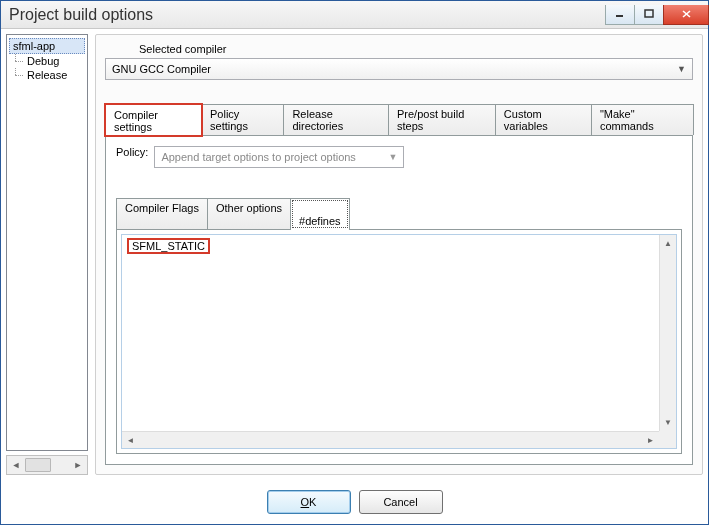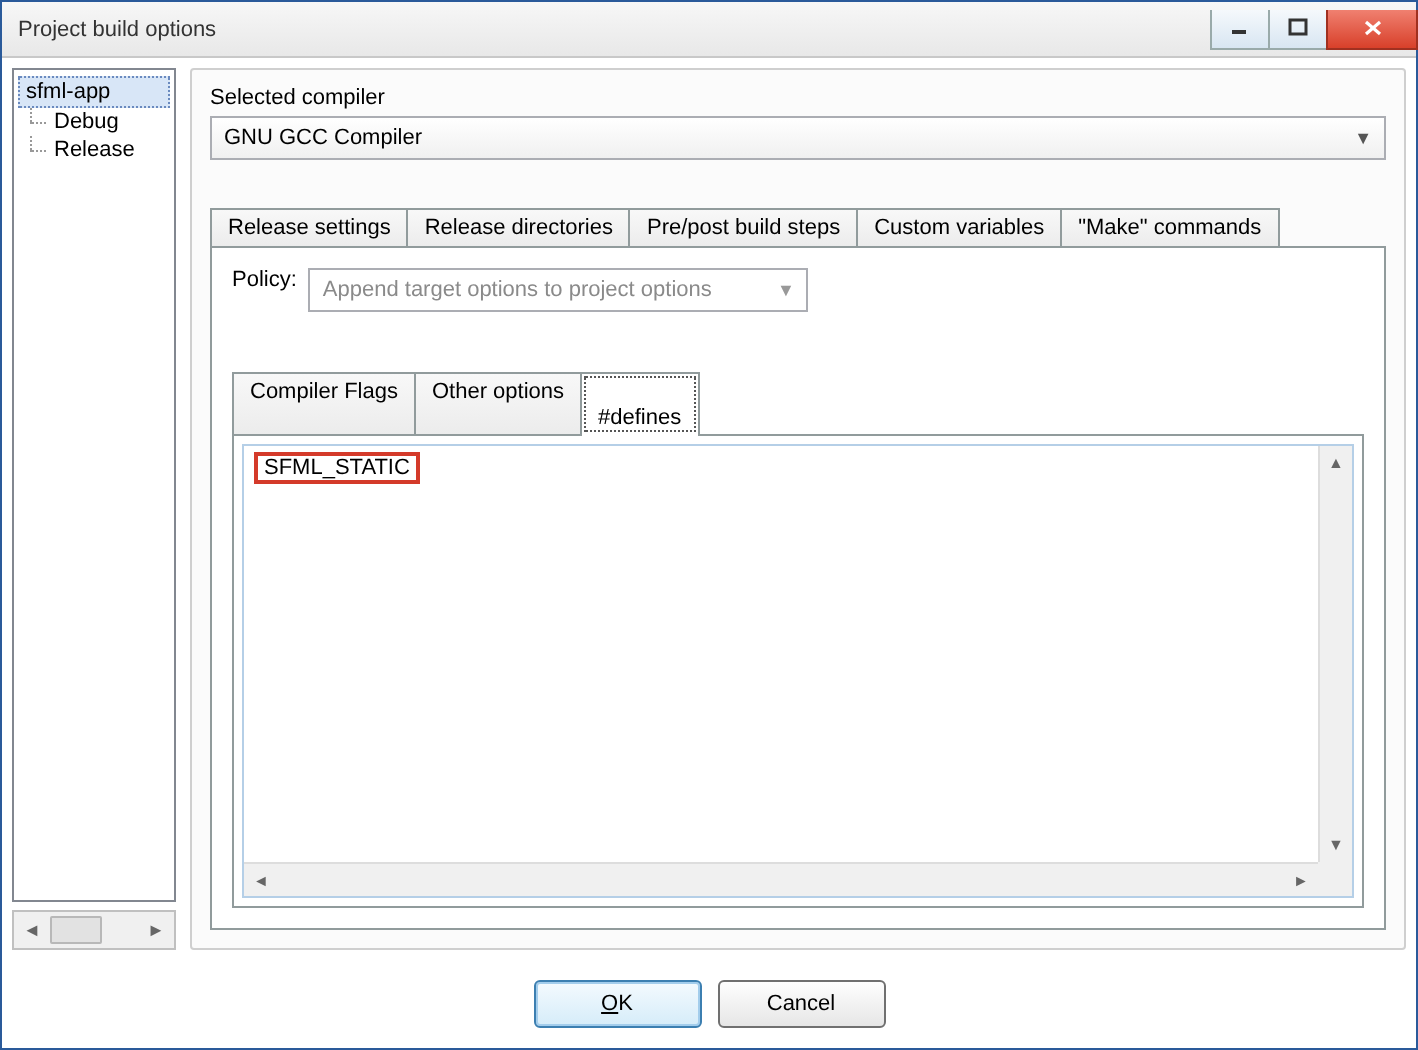--- a/index.html
+++ b/index.html
@@ -23,21 +23,21 @@
   }
   
   .titlebar {
     height: 28px;
     background: linear-gradient(#f7f7f7,#e8e8e8);
     border-bottom: 1px solid #c8c8c8;
     display: flex;
     align-items: center;
     padding-left: 8px;
   }
-  .titlebar .title { color: #333; font-size: 11px; text-align: right; }
+  .titlebar .title { color: #333; font-size: 16px; text-align: right; }
   .winbtns { margin-left: auto; display: flex; }
   .winbtn {
     width: 30px; height: 20px;
     border: 1px solid #9aa;
     border-top: none;
     display: flex; align-items: center; justify-content: center;
     font-size: 10px;
     background: linear-gradient(#f5f9fc,#d8e6f2);
     margin-right: -1px;
   }
@@ -99,21 +99,21 @@
   
   .mainpane {
     flex: 1;
     border: 1px solid #cfcfcf;
     border-radius: 2px;
     padding: 8px 9px 9px;
     background: #fbfbfb;
     display:flex; flex-direction:column;
     min-height:0;
   }
-  .label { color:#000; margin-bottom:3px;}
+  .label { color:#000; margin-bottom:3px;margin-left:34px;}
   .combo {
     height: 22px;
     border: 1px solid #abadb3;
     background: linear-gradient(#fff,#f0f0f0);
     display:flex; align-items:center;
     padding: 0 6px;
     margin-bottom: 24px;
   }
   .combo .arrow { margin-left:auto; font-size:9px; color:#555;}
   
@@ -241,21 +241,22 @@
     </div>
 
     <div class="mainpane">
       <div class="label">Selected compiler</div>
       <div class="combo">
         <span>GNU GCC Compiler</span>
         <span class="arrow">▼</span>
       </div>
 
       <div class="tabs">
-        <div class="tab">Release settings</div>
+        <div class="tab active hl">Compiler settings</div>
+        <div class="tab">Policy settings</div>
         <div class="tab">Release directories</div>
         <div class="tab">Pre/post build steps</div>
         <div class="tab">Custom variables</div>
         <div class="tab">"Make" commands</div>
       </div>
       <div class="tabpage">
         <div class="policyrow">
           <span>Policy:</span>
           <div class="policycombo">
             <span>Append target options to project options</span>

